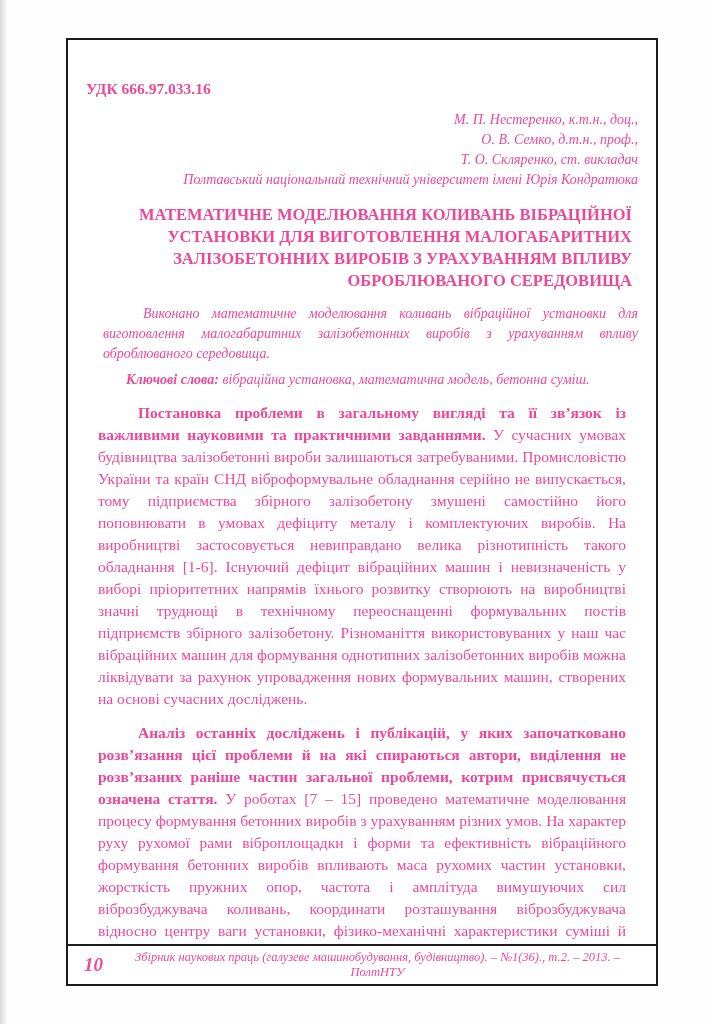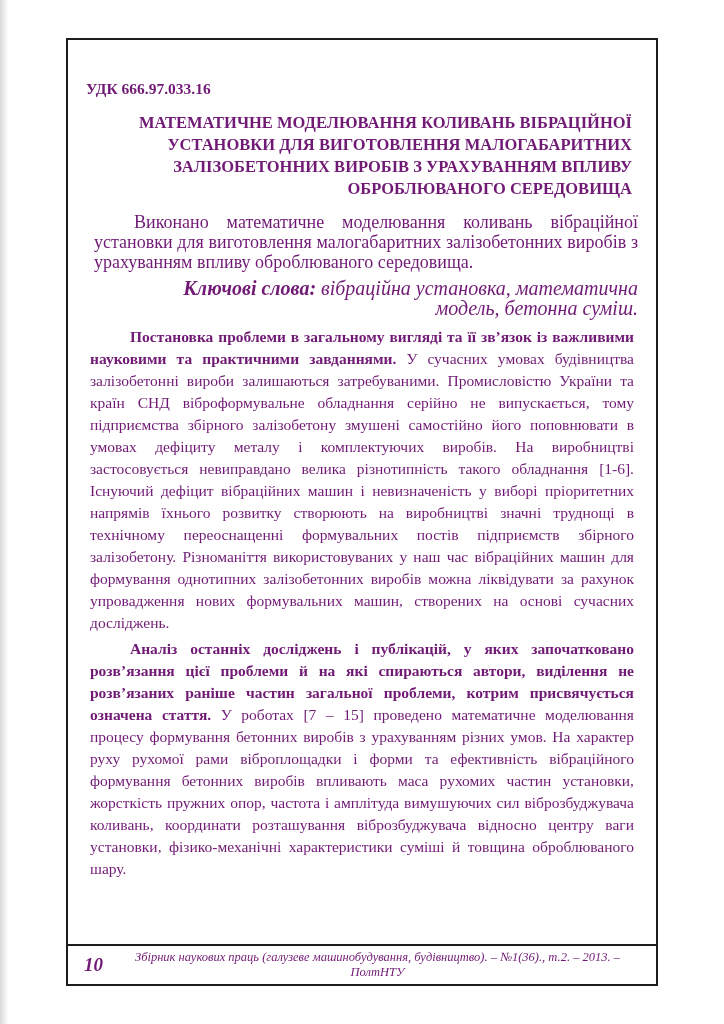--- a/index.html
+++ b/index.html
@@ -6,21 +6,21 @@
     margin: 0;
     padding: 0;
     background: #ffffff;
   }
   .page {
     position: relative;
     width: 712px;
     height: 1024px;
     background: #fefefe;
     font-family: "Liberation Serif", "DejaVu Serif", serif;
-    color: #701a75;
+    color: #ec4899;
     overflow: hidden;
   }
   
   .page::before {
     content: "";
     position: absolute;
     left: 0; top: 0; bottom: 0;
     width: 8px;
     background: linear-gradient(to right, #d8d8d8, rgba(255,255,255,0));
   }
@@ -56,37 +56,37 @@
     line-height: 20px;
   }
   .title {
     margin: 14px 6px 12px 6px;
     text-align: right;
     font-weight: bold;
     font-size: 16.5px;
     line-height: 22px;
   }
   .abstract {
-    margin: 0 0 6px 8px;
-    font-size: 18px;
+    margin: 0 0 6px 17px;
+    font-style: italic;
+    font-size: 14px;
     line-height: 20px;
     text-align: justify;
     text-indent: 40px;
   }
   .keywords {
     margin: 0 0 8px 0;
     font-style: italic;
-    font-size: 20px;
+    font-size: 14px;
     line-height: 20px;
     text-indent: 40px;
-    text-align: right;
   }
   .keywords b { font-style: italic; }
   .body-p {
-    margin: 4px;
+    margin: 12px;
     font-size: 15.5px;
     line-height: 22px;
     text-align: justify;
     text-indent: 40px;
   }
   .footer {
     position: absolute;
     left: 0;
     right: 0;
     bottom: 0;
@@ -115,20 +115,26 @@
 </style>
 </head>
 <body>
 
 <div class="page">
   <div class="frame">
     <div class="content">
 
       <div class="udc">УДК 666.97.033.16</div>
 
+      <div class="authors">
+        <div>М. П. Нестеренко, к.т.н., доц.,</div>
+        <div>О. В. Семко, д.т.н., проф.,</div>
+        <div>Т. О. Скляренко, ст. викладач</div>
+        <div class="affiliation">Полтавський національний технічний університет імені Юрія Кондратюка</div>
+      </div>
 
       <h1 class="title">МАТЕМАТИЧНЕ МОДЕЛЮВАННЯ КОЛИВАНЬ ВІБРАЦІЙНОЇ УСТАНОВКИ ДЛЯ ВИГОТОВЛЕННЯ МАЛОГАБАРИТНИХ ЗАЛІЗОБЕТОННИХ ВИРОБІВ З УРАХУВАННЯМ ВПЛИВУ ОБРОБЛЮВАНОГО СЕРЕДОВИЩА</h1>
 
       <p class="abstract">Виконано математичне моделювання коливань вібраційної установки для виготовлення малогабаритних залізобетонних виробів з урахуванням впливу оброблюваного середовища.</p>
 
       <p class="keywords"><b>Ключові слова:</b><span> вібраційна установка, математична модель, бетонна суміш.</span></p>
 
       <p class="body-p"><b>Постановка проблеми в загальному вигляді та її зв’язок із важливими науковими та практичними завданнями.</b><span> У сучасних умовах будівництва залізобетонні вироби залишаються затребуваними. Промисловістю України та країн СНД віброформувальне обладнання серійно не випускається, тому підприємства збірного залізобетону змушені самостійно його поповнювати в умовах дефіциту металу і комплектуючих виробів. На виробництві застосовується невиправдано велика різнотипність такого обладнання [1-6]. Існуючий дефіцит вібраційних машин і невизначеність у виборі пріоритетних напрямів їхнього розвитку створюють на виробництві значні труднощі в технічному переоснащенні формувальних постів підприємств збірного залізобетону. Різноманіття використовуваних у наш час вібраційних машин для формування однотипних залізобетонних виробів можна ліквідувати за рахунок упровадження нових формувальних машин, створених на основі сучасних досліджень.</span></p>
 
       <p class="body-p"><b>Аналіз останніх досліджень і публікацій, у яких започатковано розв’язання цієї проблеми й на які спираються автори, виділення не розв’язаних раніше частин загальної проблеми, котрим присвячується означена стаття.</b><span> У роботах [7 – 15] проведено математичне моделювання процесу формування бетонних виробів з урахуванням різних умов. На характер руху рухомої рами віброплощадки і форми та ефективність вібраційного формування бетонних виробів впливають маса рухомих частин установки, жорсткість пружних опор, частота і амплітуда вимушуючих сил віброзбуджувача коливань, координати розташування віброзбуджувача відносно центру ваги установки, фізико-механічні характеристики суміші й товщина оброблюваного шару.</span></p>

